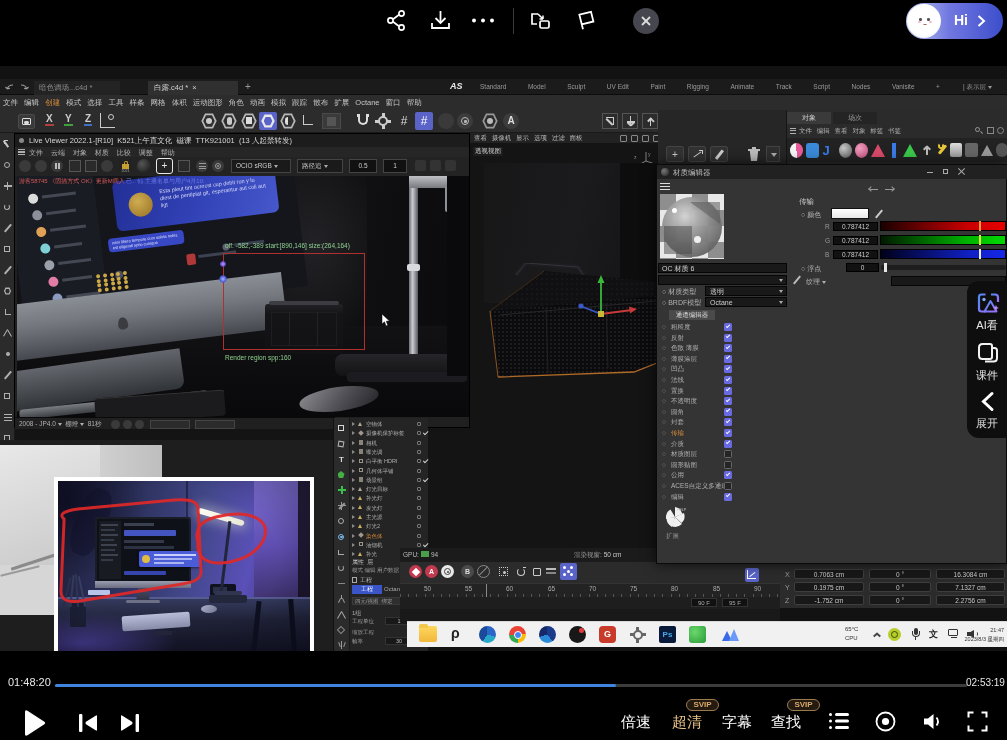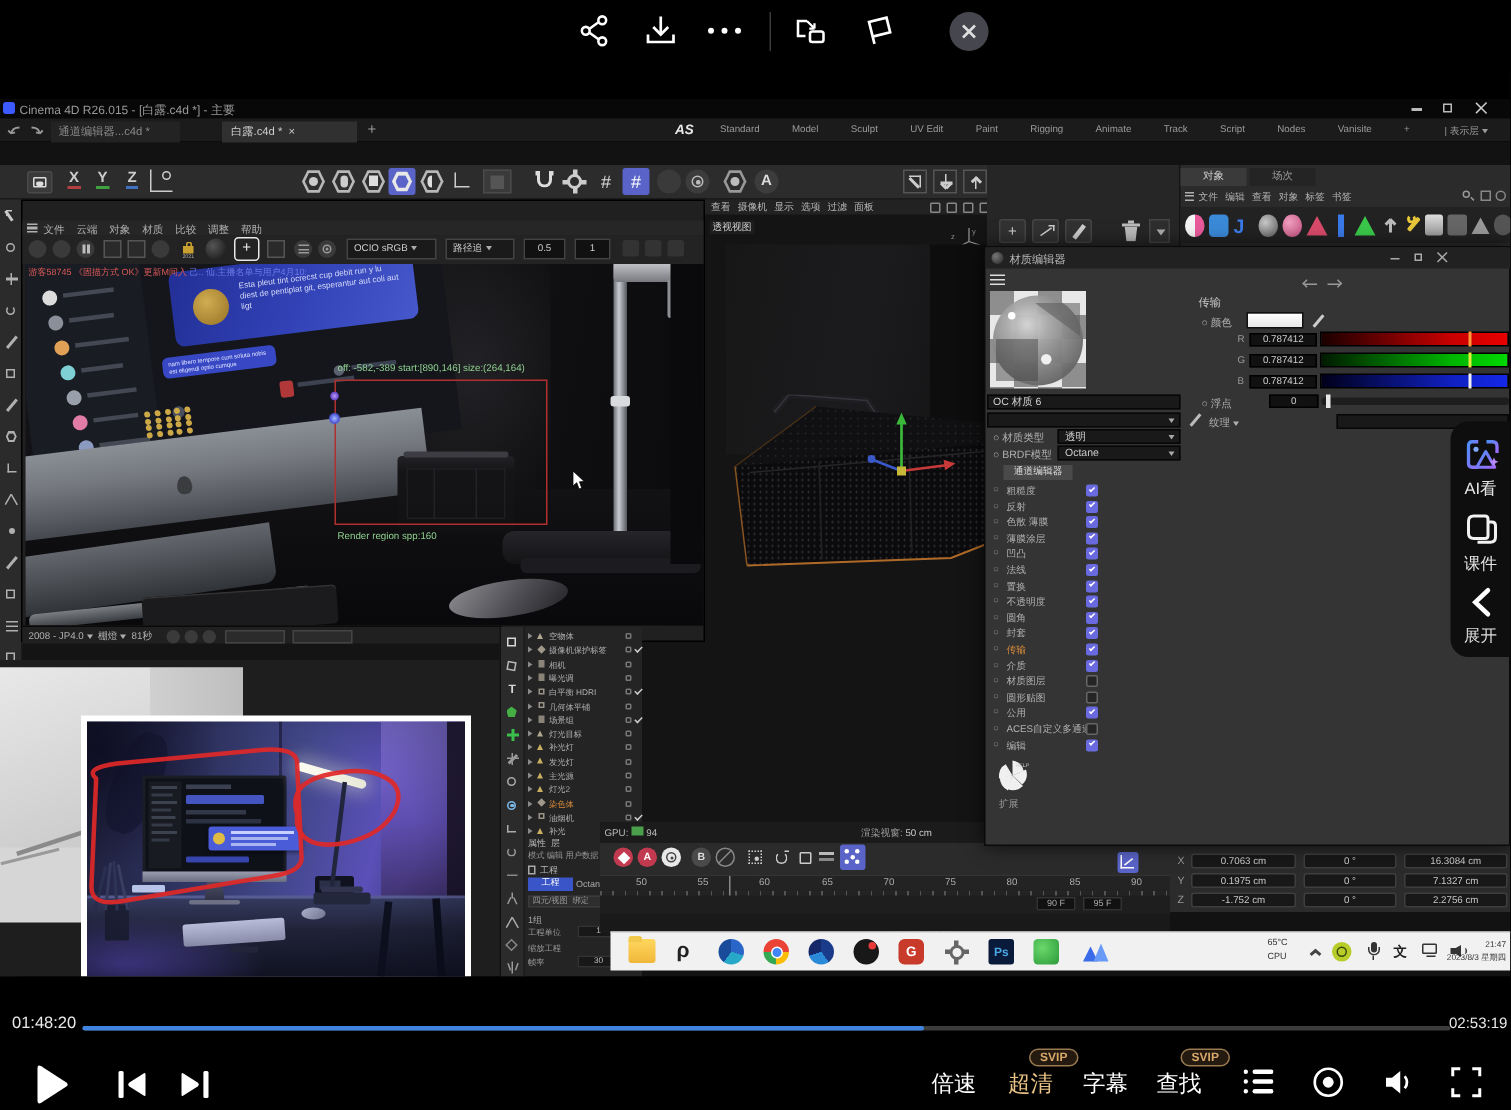--- a/index.html
+++ b/index.html
@@ -45,61 +45,67 @@
       <path d="M6 19 L6 4 L18 4 L18 14 L6 14"></path>
     </svg>
 
     <div class="abs" style="left:633px;top:8px;width:26px;height:26px;border-radius:50%;background:#46464e;"></div>
     <svg class="abs" style="left:633px;top:8px" width="26" height="26" viewBox="0 0 26 26" stroke="#ddd" stroke-width="1.8">
       <line x1="9" y1="9" x2="17" y2="17"></line>
         <line x1="17" y1="9" x2="9" y2="17"></line>
     </svg>
 
 
+    <div class="abs" style="left:906px;top:3px;width:97px;height:36px;border-radius:19px;background:linear-gradient(90deg,#b8c6ee 0%,#7177e0 45%,#3c4ecb 100%);overflow:hidden;">
+      <div class="abs" style="left:1px;top:1px;width:34px;height:34px;border-radius:50%;background:radial-gradient(circle at 50% 45%, #fff 0 60%, #dfe6f8 100%);"></div>
+      <div class="abs" style="left:8px;top:8px;width:20px;height:20px;border-radius:50%;background:#fff;"></div>
+      <div class="abs" style="left:13px;top:15px;width:2.5px;height:2.5px;border-radius:50%;background:#555;"></div>
+      <div class="abs" style="left:21px;top:15px;width:2.5px;height:2.5px;border-radius:50%;background:#555;"></div>
+      <div class="abs" style="left:11.5px;top:18px;width:3px;height:2px;border-radius:50%;background:#f6b8c0;"></div>
+      <div class="abs" style="left:22.5px;top:18px;width:3px;height:2px;border-radius:50%;background:#f6b8c0;"></div>
+      <div class="abs" style="left:16.5px;top:19.5px;width:4px;height:2px;border-bottom:1.2px solid #a5605a;border-radius:50%;"></div>
+      <div class="abs" style="left:48px;top:9px;font-size:14px;font-weight:bold;color:#fff;">Hi</div>
+      <svg class="abs" style="left:70px;top:11px" width="10" height="14" viewBox="0 0 10 14" fill="none" stroke="#fff" stroke-width="2">
+          <path d="M2.5 2 L8 7 L2.5 12"></path>
+        </svg>
+    </div>
   </div>
 
   <div class="abs" id="c4d" style="left:0;top:66px;width:1007px;height:585px;background:#121212;">
 
-    <div class="abs" style="left:0;top:0;width:1007px;height:13px;background:#080808;">
-      <div class="abs" style="left:2px;top:2px;width:8px;height:8px;background:#3d5afe;border-radius:2px;"></div>
-      <div class="abs" style="left:13px;top:2px;font-size:8px;color:#999;">Cinema 4D R26.015 - [白露.c4d *] - 主要</div>
-      <div class="abs" style="left:941px;top:6px;width:7px;height:1.5px;background:#bbb;"></div>
-      <div class="abs" style="left:962px;top:3px;width:6px;height:6px;border:1.2px solid #bbb;"></div>
-      <div class="abs" style="left:984px;top:2px;width:8px;height:8px;">
-          <i style="position:absolute;left:3px;top:-1px;width:1.3px;height:10px;background:#ccc;transform:rotate(45deg);display:block;"></i>
-          <i style="position:absolute;left:3px;top:-1px;width:1.3px;height:10px;background:#ccc;transform:rotate(-45deg);display:block;"></i>
-        </div>
-    </div>
 
     <div class="abs" style="left:0;top:13px;width:1007px;height:16px;background:#1b1b1b;border-bottom:1px solid #0c0c0c;">
       <svg class="abs" style="left:4px;top:4px" width="26" height="9" viewBox="0 0 26 9" fill="none" stroke="#999" stroke-width="1.2">
           <path d="M9 2 Q4 2 3.5 6 M3.5 6 L1.5 4 M3.5 6 L6 5.2"></path>
           <path d="M17 2 Q22 2 22.5 6 M22.5 6 L24.5 4 M22.5 6 L20 5.2"></path>
         </svg>
-      <div class="abs" style="left:34px;top:2px;width:86px;height:14px;background:#232323;color:#8a8a8a;font-size:7.5px;line-height:14px;padding-left:5px;">通道编辑器...c4d *</div>
+      <div class="abs" style="left:34px;top:2px;width:86px;height:14px;background:#232323;color:#8a8a8a;font-size:7.5px;line-height:14px;padding-left:5px;">暗色调场...c4d *</div>
       <div class="abs" style="left:148px;top:2px;width:90px;height:14px;background:#303030;color:#cfcfcf;font-size:7.5px;line-height:14px;padding-left:6px;">白露.c4d *&nbsp;&nbsp;×</div>
       <div class="abs" style="left:245px;top:2px;font-size:10px;color:#999;">+</div>
       <div class="abs" style="left:450px;top:2px;font-size:9px;font-weight:bold;font-style:italic;color:#e8e8e8;">AS</div>
       <div class="abs" style="left:480px;top:4px;width:460px;font-size:6.5px;color:#9a9a9a;display:flex;justify-content:space-between;">
         <span>Standard</span>
           <span>Model</span>
           <span>Sculpt</span>
           <span>UV Edit</span>
           <span>Paint</span>
           <span>Rigging</span>
           <span>Animate</span>
           <span>Track</span>
           <span>Script</span>
           <span>Nodes</span>
           <span>Vanisite</span>
           <span>+</span>
       </div>
       <div class="abs" style="left:963px;top:4px;font-size:6.5px;color:#9a9a9a;">| 表示层 <span style="display:inline-block;width:0;height:0;border-left:2.5px solid transparent;border-right:2.5px solid transparent;border-top:3px solid #9a9a9a;vertical-align:middle;"></span></div>
     </div>
 
+    <div class="abs" style="left:0;top:29px;width:1007px;height:15px;background:#2c2c2c;">
+      <div class="abs" style="left:3px;top:3px;font-size:7.5px;color:#c6c6c6;word-spacing:4px;">文件 编辑 <span style="color:#d98c3c">创建</span> 模式 选择 工具 样条 网格 体积 运动图形 角色 动画 模拟 跟踪 散布 扩展 Octane 窗口 帮助</div>
+    </div>
 
     <div class="abs" id="toolbar" style="left:0;top:44px;width:1007px;height:23px;background:#2c2c2c;border-bottom:1px solid #1a1a1a;">
       <div class="abs" style="left:18px;top:4px;width:17px;height:15px;background:#3a3a3a;border:1px solid #4a4a4a;border-radius:2px;">
           <span class="abs" style="left:3px;top:3px;width:9px;height:7px;border:1.2px solid #ddd;border-radius:1px;"></span>
           <span class="abs" style="left:5px;top:6px;width:5px;height:3px;background:#ddd;border-radius:2px;"></span>
         </div>
       <div class="abs" style="left:45px;top:3px;font-size:10px;font-weight:bold;color:#ccc;border-bottom:2px solid #b04040;padding:0 1px;">X</div>
       <div class="abs" style="left:64px;top:3px;font-size:10px;font-weight:bold;color:#ccc;border-bottom:2px solid #40a040;padding:0 1px;">Y</div>
       <div class="abs" style="left:84px;top:3px;font-size:10px;font-weight:bold;color:#ccc;border-bottom:2px solid #4070c0;padding:0 1px;">Z</div>
       <div class="abs" style="left:100px;top:3px;width:15px;height:15px;border:1.2px solid #ccc;border-width:0 0 1.2px 1.2px;">
@@ -389,20 +395,24 @@
           <span style="width:0;height:0;border-left:6px solid transparent;border-right:6px solid transparent;border-bottom:11px solid #999;"></span>
           <span style="width:14px;height:14px;background:#555;border-radius:7px;"></span>
         </div>
 
         <div class="abs" style="left:4px;top:55px;font-size:6.5px;color:#4ac84a;">▲ 界外</div>
       </div>
     </div>
 
     <div class="abs" id="lv" style="left:14px;top:67px;width:456px;height:295px;background:#202020;border:1px solid #000;">
 
+      <div class="abs" style="left:0;top:0;width:454px;height:13px;background:#1c1c1c;">
+        <div class="abs" style="left:4px;top:4px;width:5px;height:5px;border-radius:50%;background:#888;"></div>
+        <div class="abs" style="left:14px;top:2px;font-size:7.5px;color:#d8d8d8;">Live Viewer 2022.1-[R10]&nbsp; K521上午直文化&nbsp; 磁课&nbsp; TTK921001&nbsp; (13 人起禁转发)</div>
+      </div>
 
       <div class="abs" style="left:0;top:13px;width:454px;height:10px;background:#262626;">
         <div class="abs" style="left:3px;top:2px;width:7px;height:6px;">
             <i style="position:absolute;top:0;width:7px;height:1.2px;background:#b0b0b0;display:block;"></i>
             <i style="position:absolute;top:2.4px;width:7px;height:1.2px;background:#b0b0b0;display:block;"></i>
             <i style="position:absolute;top:4.8px;width:7px;height:1.2px;background:#b0b0b0;display:block;"></i>
           </div>
           <div class="abs" style="left:14px;top:1px;font-size:7px;color:#b0b0b0;word-spacing:6px;">文件 云端 对象 材质 比较 调整 帮助</div>
       </div>
 

